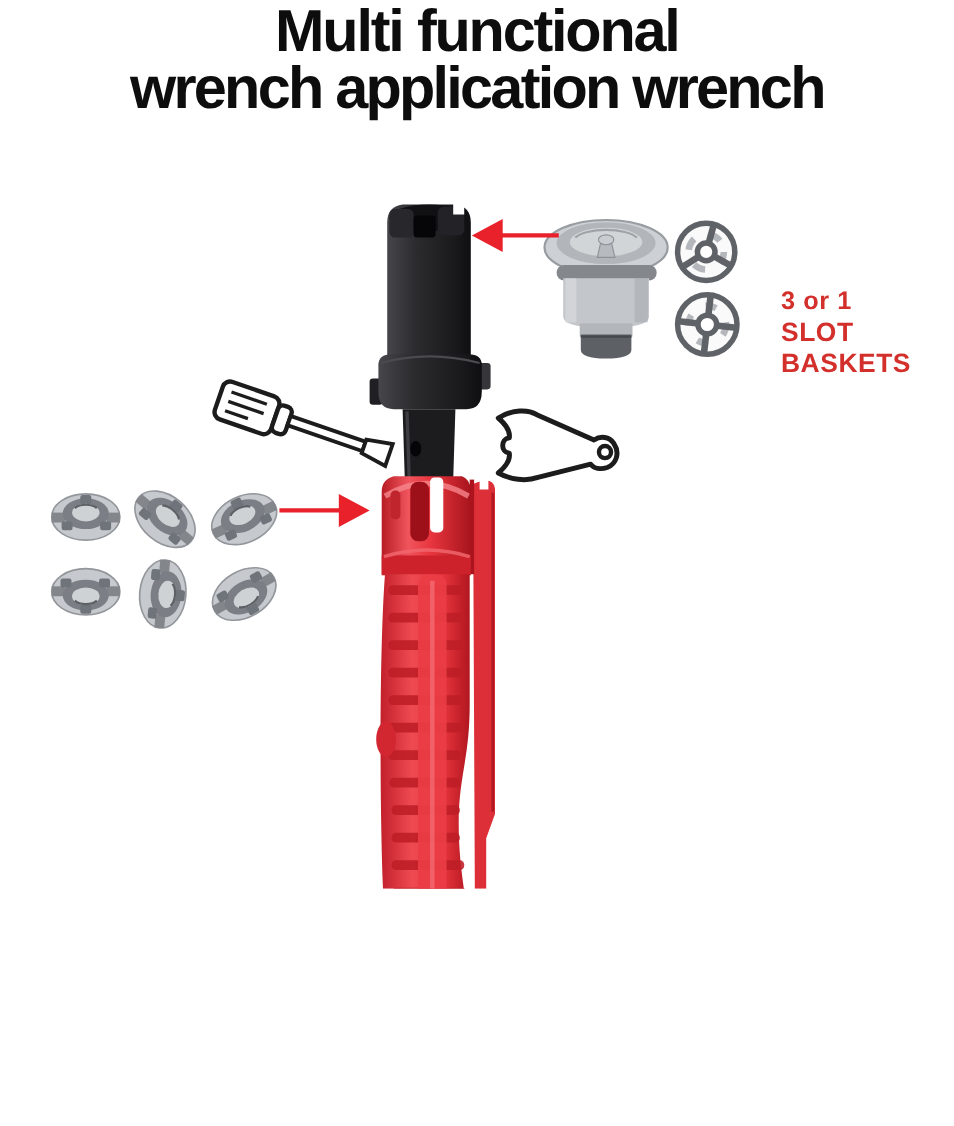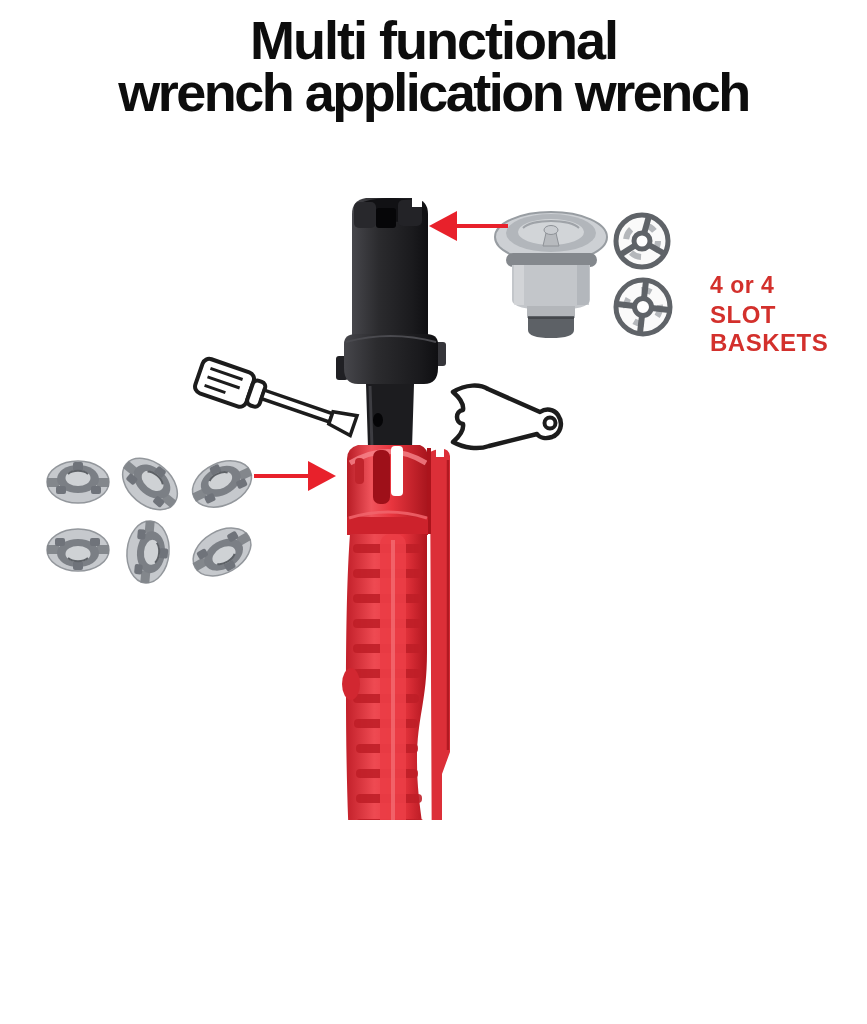--- a/index.html
+++ b/index.html
@@ -1,17 +1,17 @@
 <!DOCTYPE html>
 <html style="--background: #ffffff; --title-text: #0d0d0d; --label-red: #d3302c; --arrow-red: #e8212b; --tool-red: #e8353e; --adapter-black: #2b2b2e; --part-gray: #c5c8cc; --line-art-black: #1c1c1c;"><head>
 <meta charset="utf-8">
 <style>
   html,body{margin:0;padding:0;}
   body{background:#ffffff;font-family:"Liberation Sans",sans-serif;}
-  .page{position:relative;width:867px;height:808px;background:var(--background,#fff);overflow:hidden;margin-top:12px;}
+  .page{position:relative;width:867px;height:808px;background:var(--background,#fff);overflow:hidden;}
   .title{position:absolute;top:2px;left:0;width:100%;text-align:center;
          color:var(--title-text,#0d0d0d);font-weight:bold;font-size:54px;
          line-height:52px;letter-spacing:-2px;}
   .title .t2{letter-spacing:-2.5px;}
   .scene{position:absolute;left:0;top:0;width:867px;height:1024px;}
   .label-red{position:absolute;color:var(--label-red,#d3302c);font-weight:bold;}
   .lbl1{left:710px;top:260px;font-size:23px;letter-spacing:.5px;}
   .lbl2{left:710px;top:289px;font-size:24px;letter-spacing:.5px;}
   .arrow-fill{fill:var(--arrow-red,#e8212b);}
   .arrow-line{stroke:var(--arrow-red,#e8212b);stroke-width:4;fill:none;}
@@ -20,21 +20,21 @@
 </head>
 <body>
 
 <div class="page">
 
   <div class="title">
     <div class="t1">Multi functional</div>
     <div class="t2">wrench application wrench</div>
   </div>
 
-  <div class="label-red lbl1">4 or 4</div>
+  <div class="label-red lbl1">3 or 1</div>
   <div class="label-red lbl2">SLOT BASKETS</div>
 
   <svg class="scene" viewBox="0 0 867 1024">
     <defs>
       <linearGradient id="gradBlack" x1="0" y1="0" x2="1" y2="0">
         <stop offset="0" stop-color="#46464b"></stop>
           <stop offset="0.35" stop-color="#2b2b2e"></stop>
         <stop offset="0.8" stop-color="#1a1a1d"></stop>
           <stop offset="1" stop-color="#0f0f12"></stop>
       </linearGradient>

